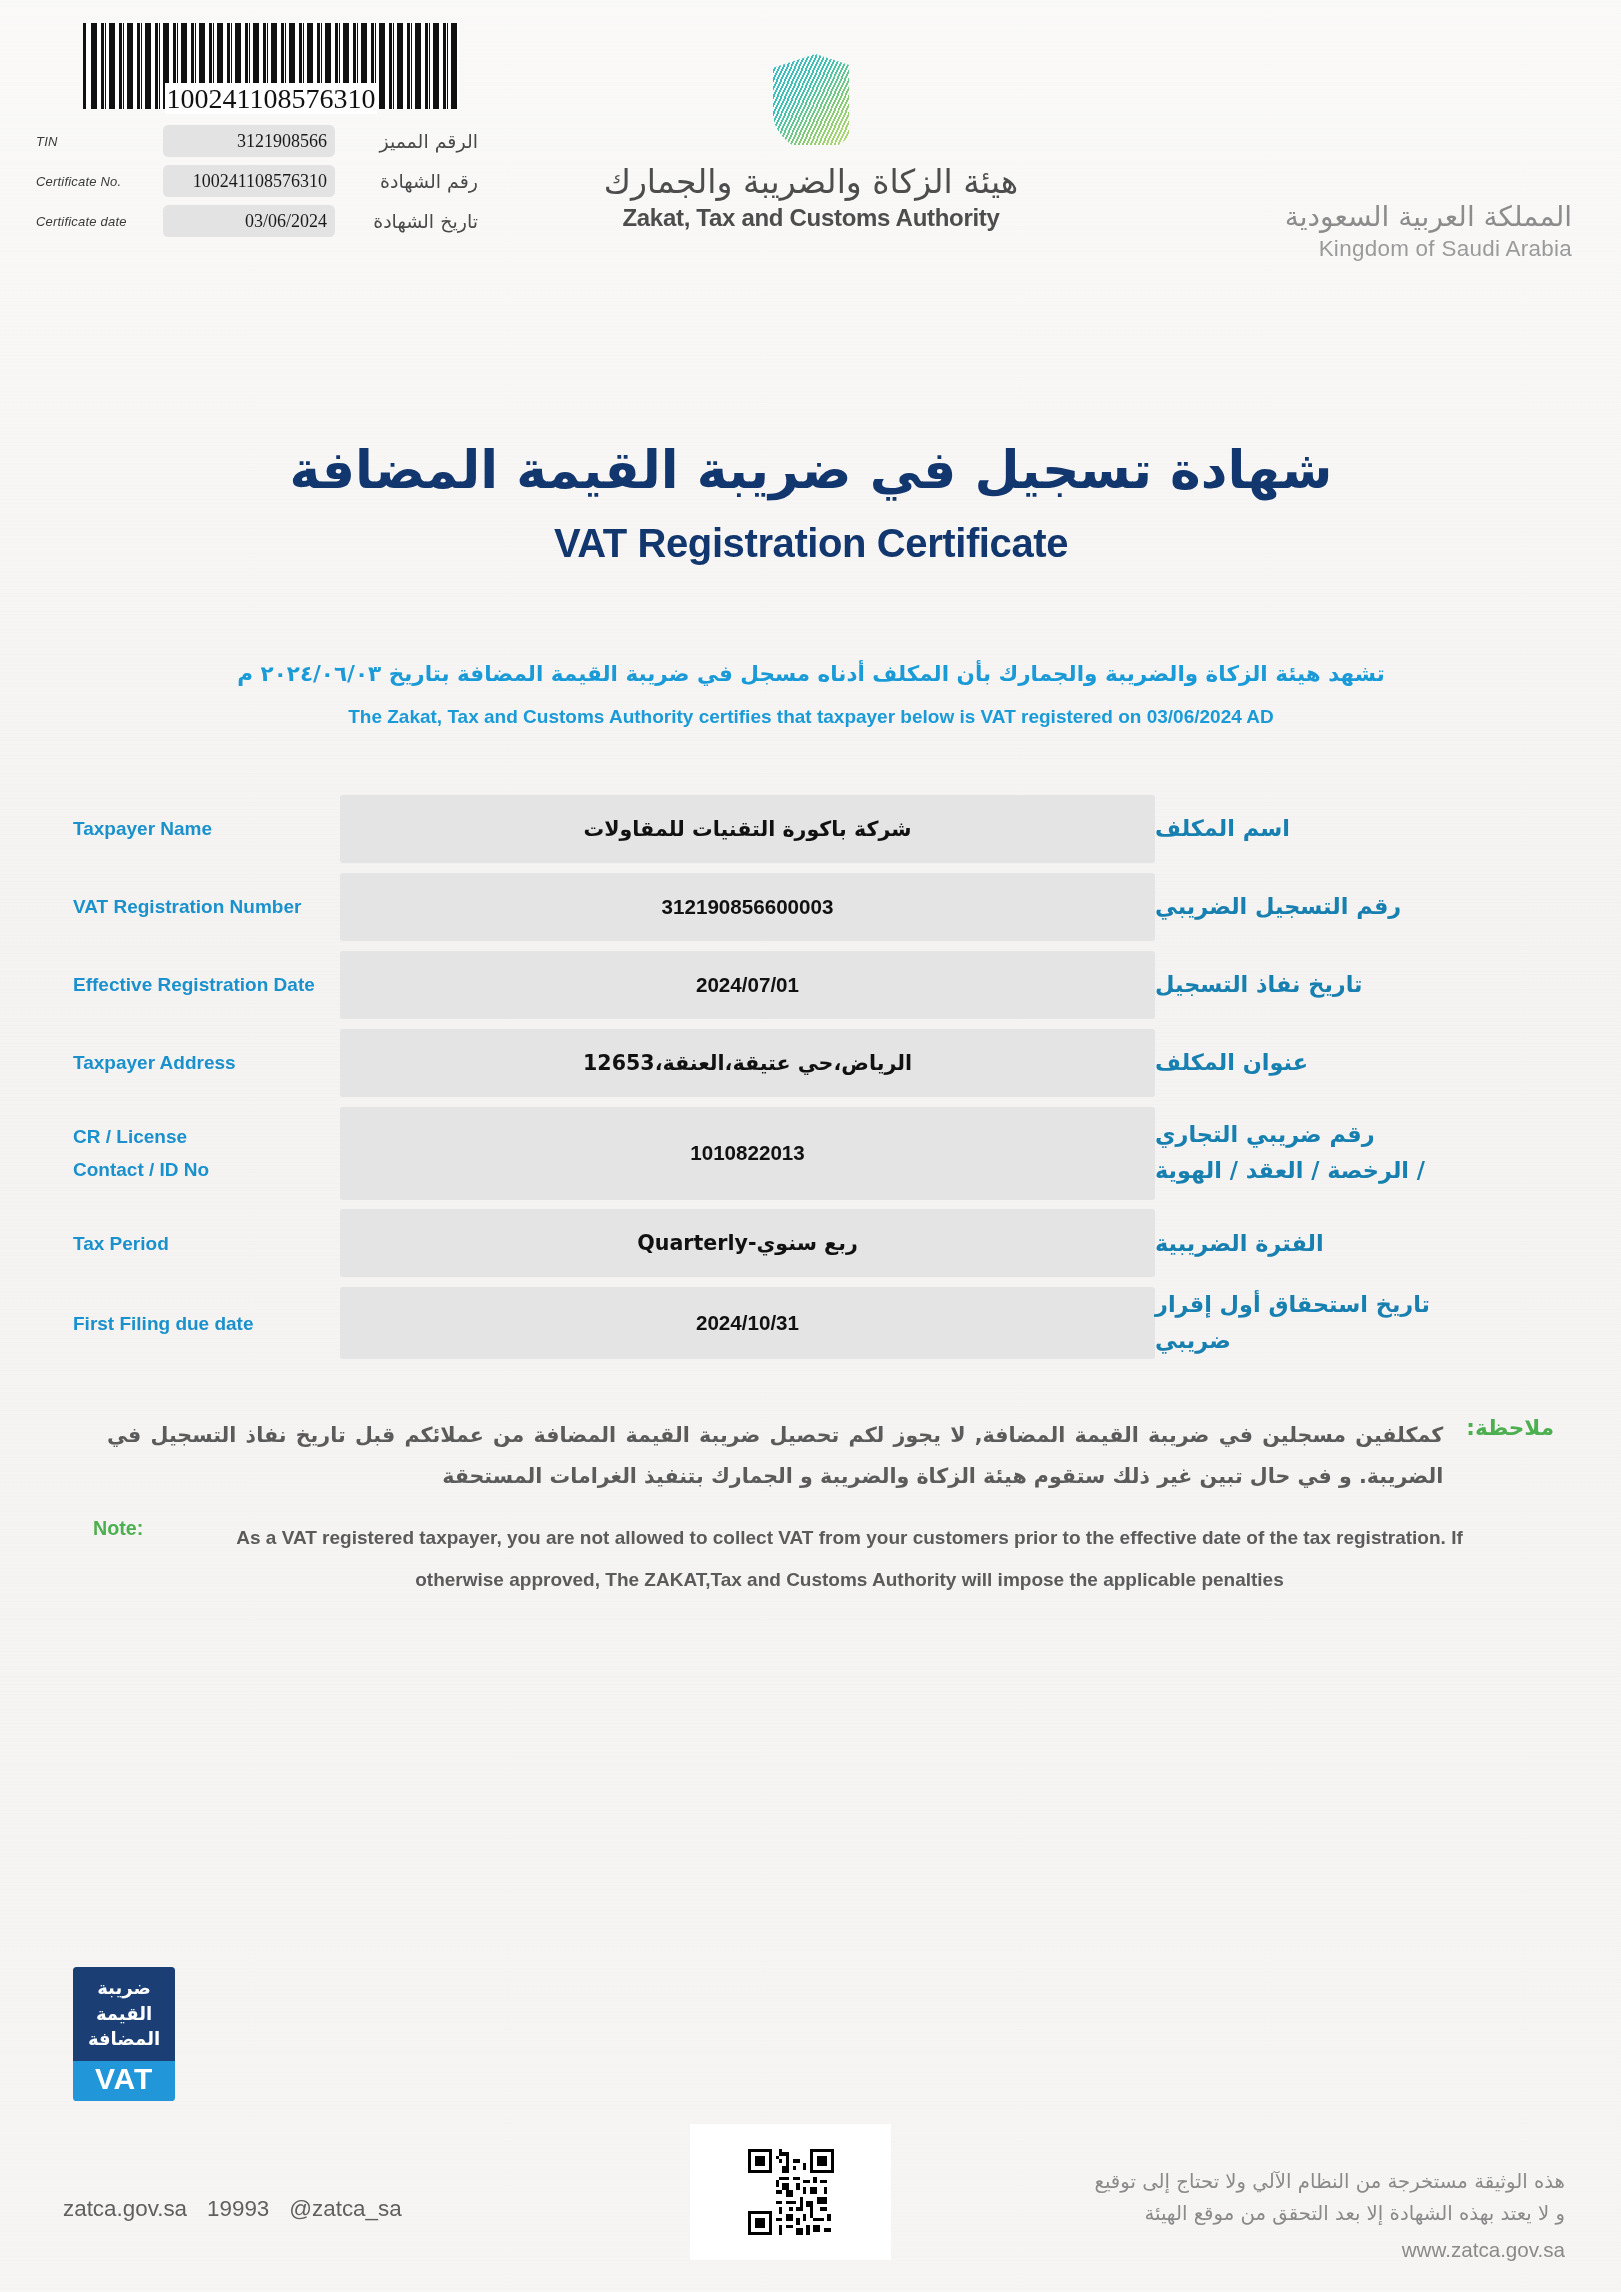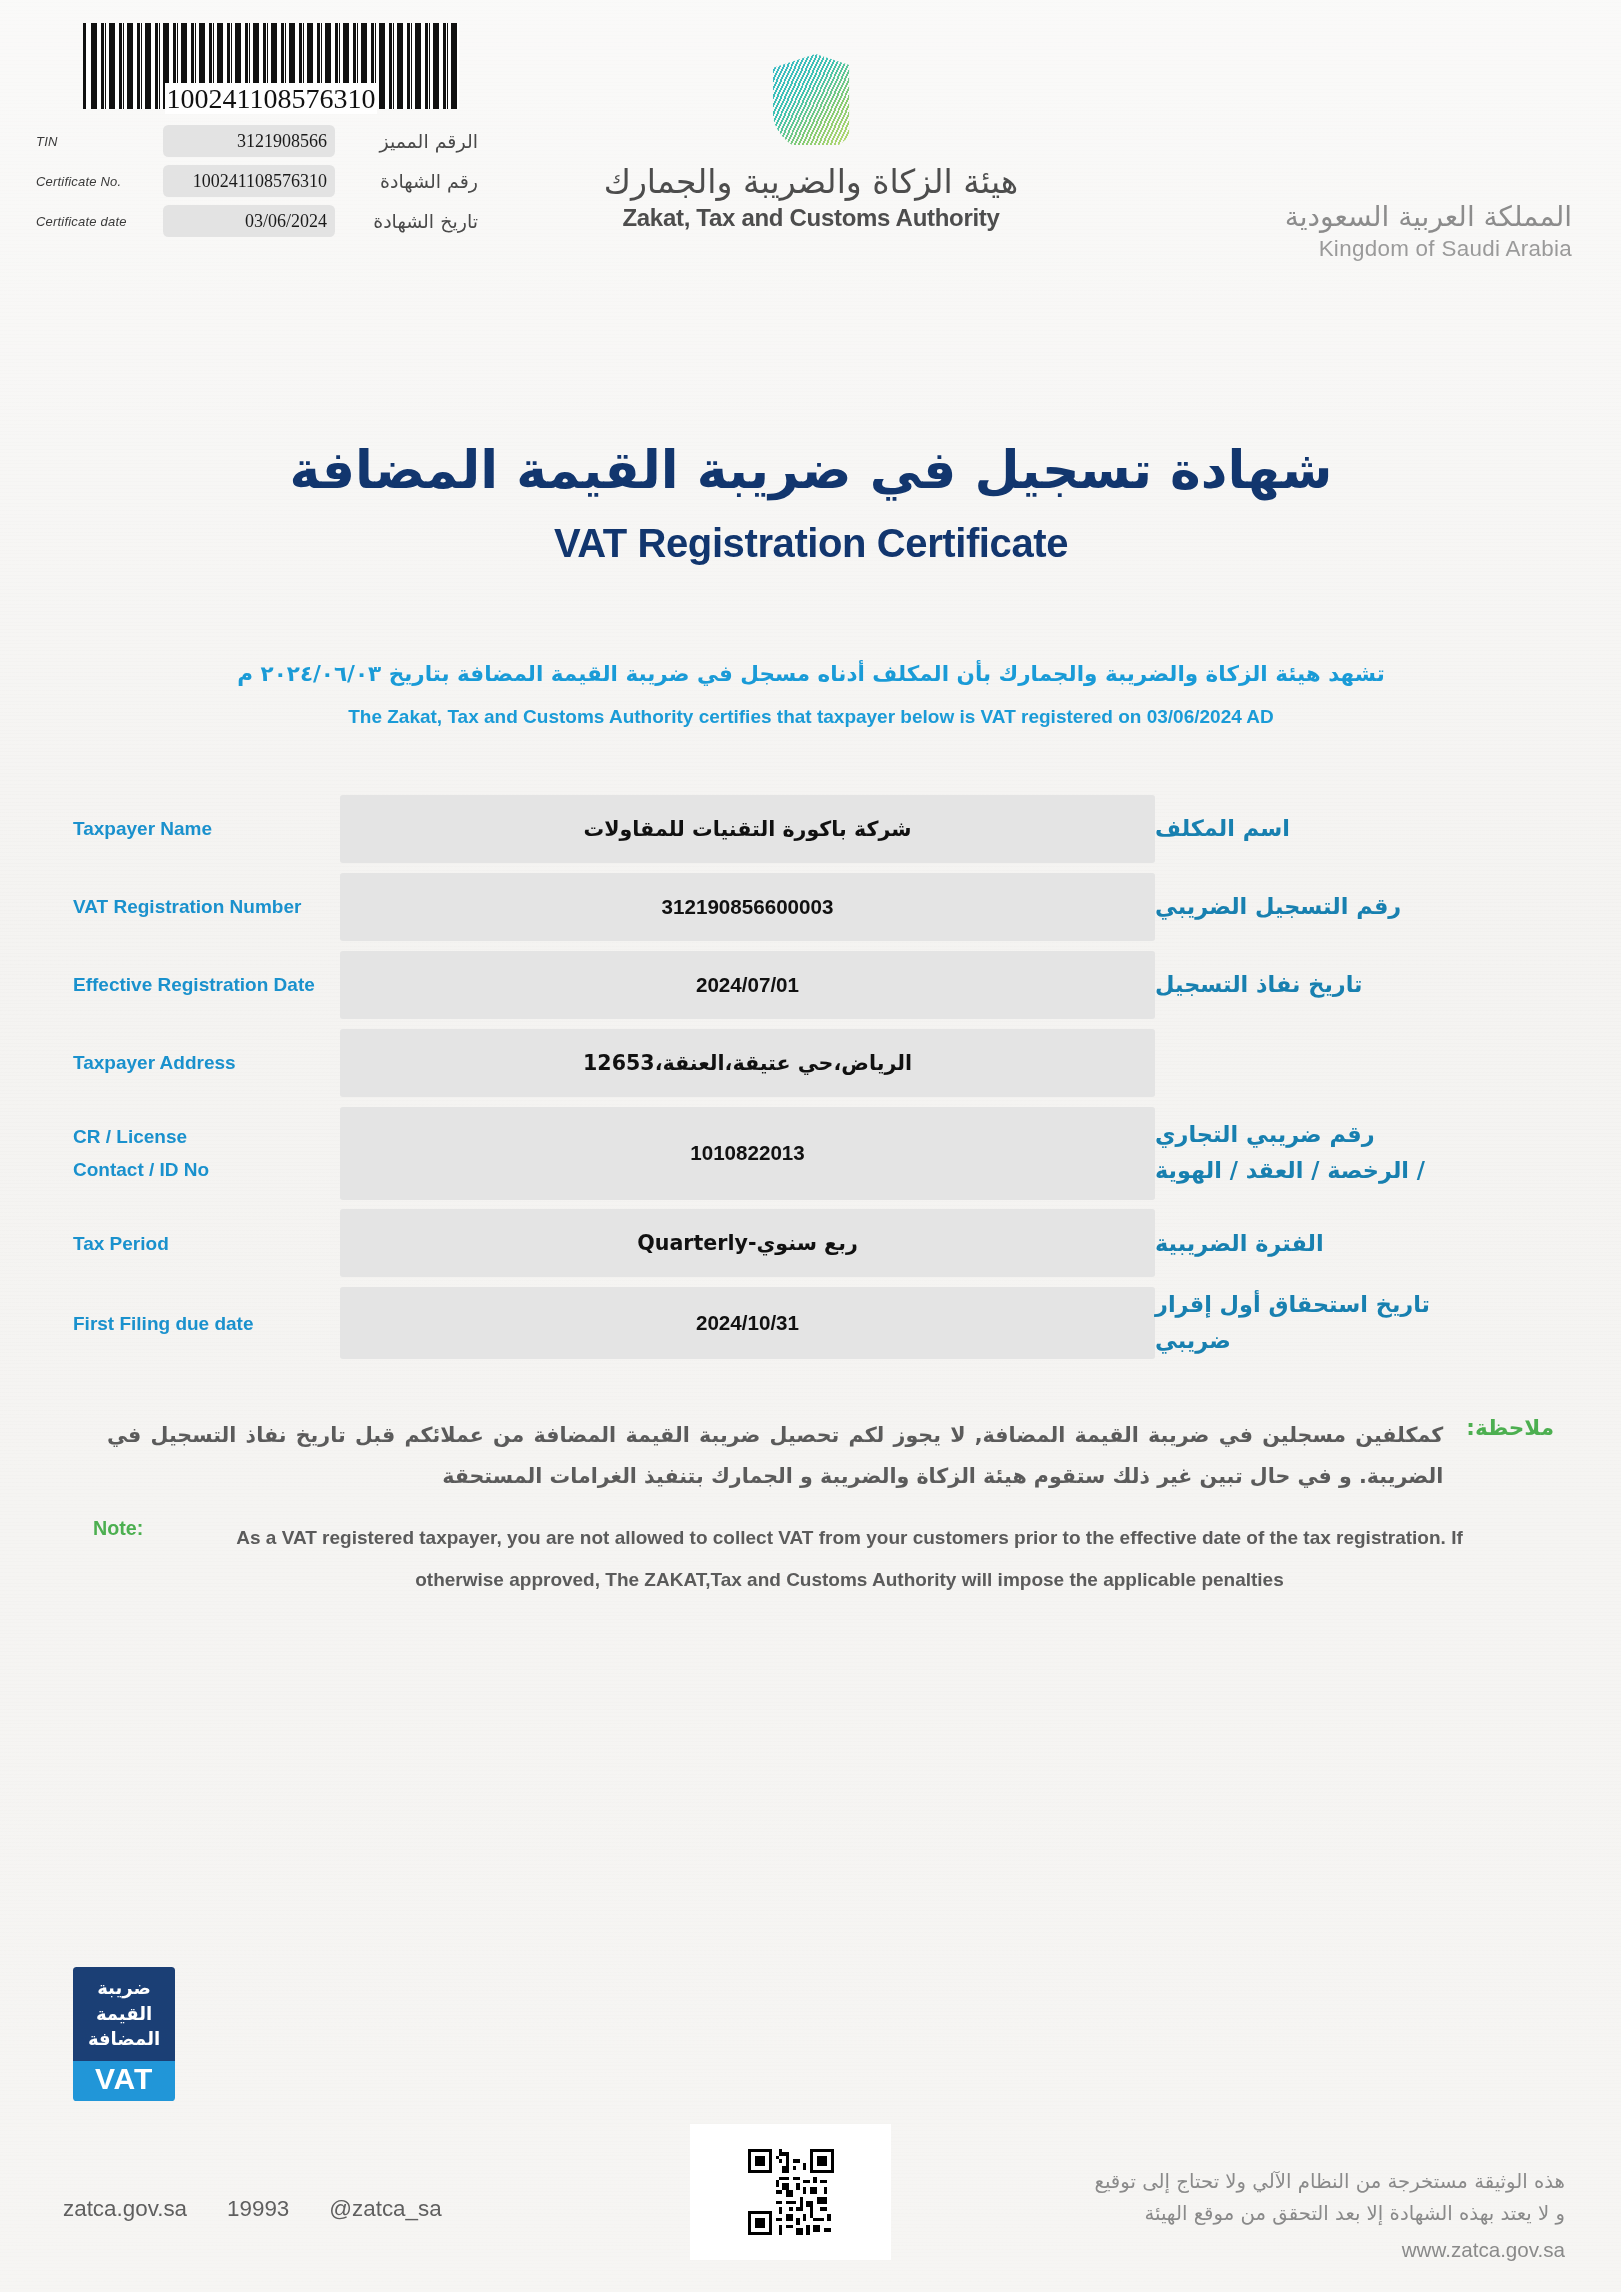--- a/index.html
+++ b/index.html
@@ -365,21 +365,21 @@
     line-height: 1;
   }
 
   
   .footer-left {
     position: absolute;
     left: 63px;
     top: 2196px;
     display: flex;
     align-items: center;
-    gap: 40px;
+    gap: 20px;
     color: #5f5f5f;
     font-size: 22.4px;
     font-family: "Liberation Sans", sans-serif;
   }
   .qr-box {
     position: absolute;
     left: 690px;
     top: 2124px;
     width: 201px;
     height: 136px;
@@ -492,20 +492,23 @@
       <div class="cell-ar">
         <div>تاريخ نفاذ التسجيل</div>
       </div>
     </div>
 
     <div class="row h76">
       <div class="cell-en">
         <div>Taxpayer Address</div>
       </div>
       <div class="cell-val h76">الرياض،حي عتيقة،العنقة،12653</div>
+      <div class="cell-ar">
+        <div>عنوان المكلف</div>
+      </div>
     </div>
 
     <div class="row h104">
       <div class="cell-en">
         <div>CR / License</div>
         <div>Contact / ID No</div>
       </div>
       <div class="cell-val ltr h104">1010822013</div>
       <div class="cell-ar">
         <div>رقم ضريبي التجاري</div>

